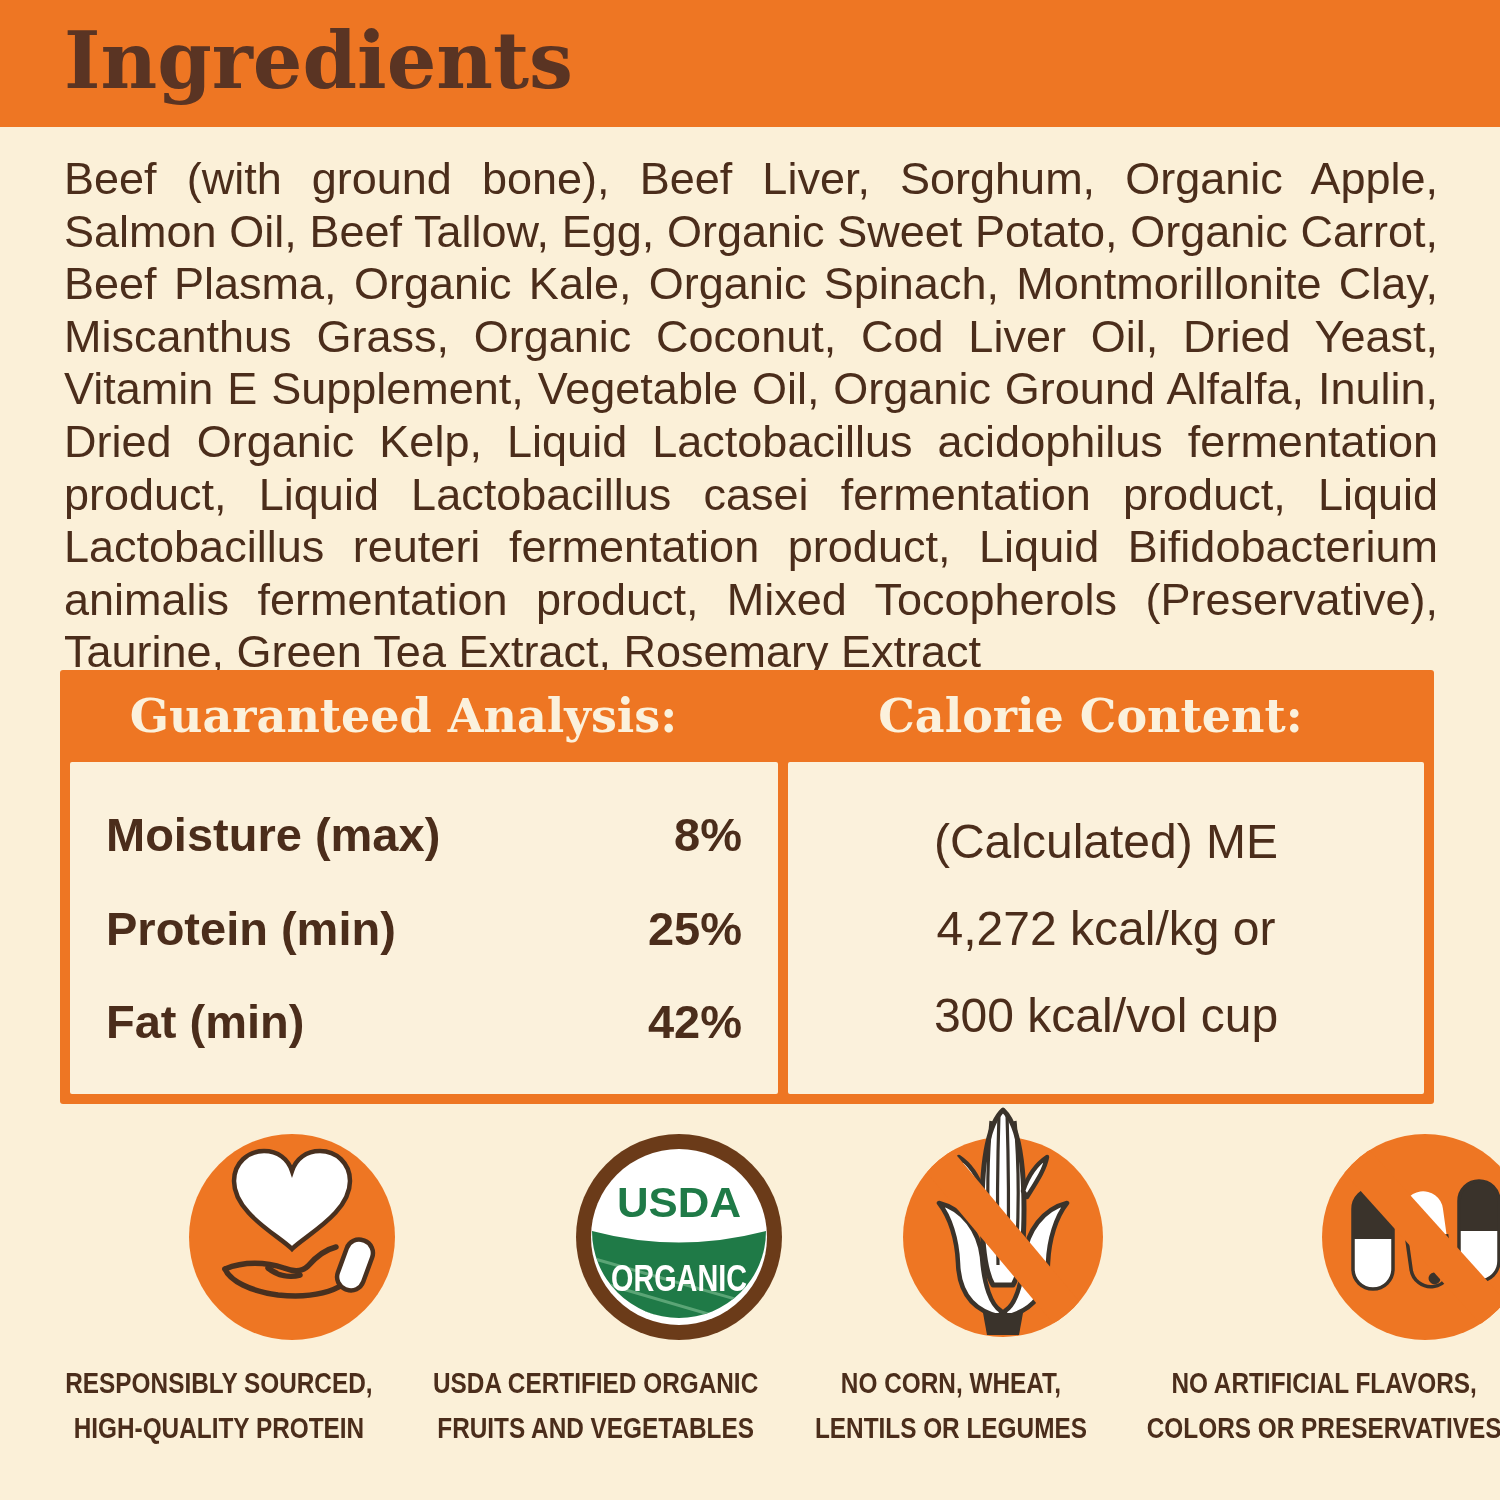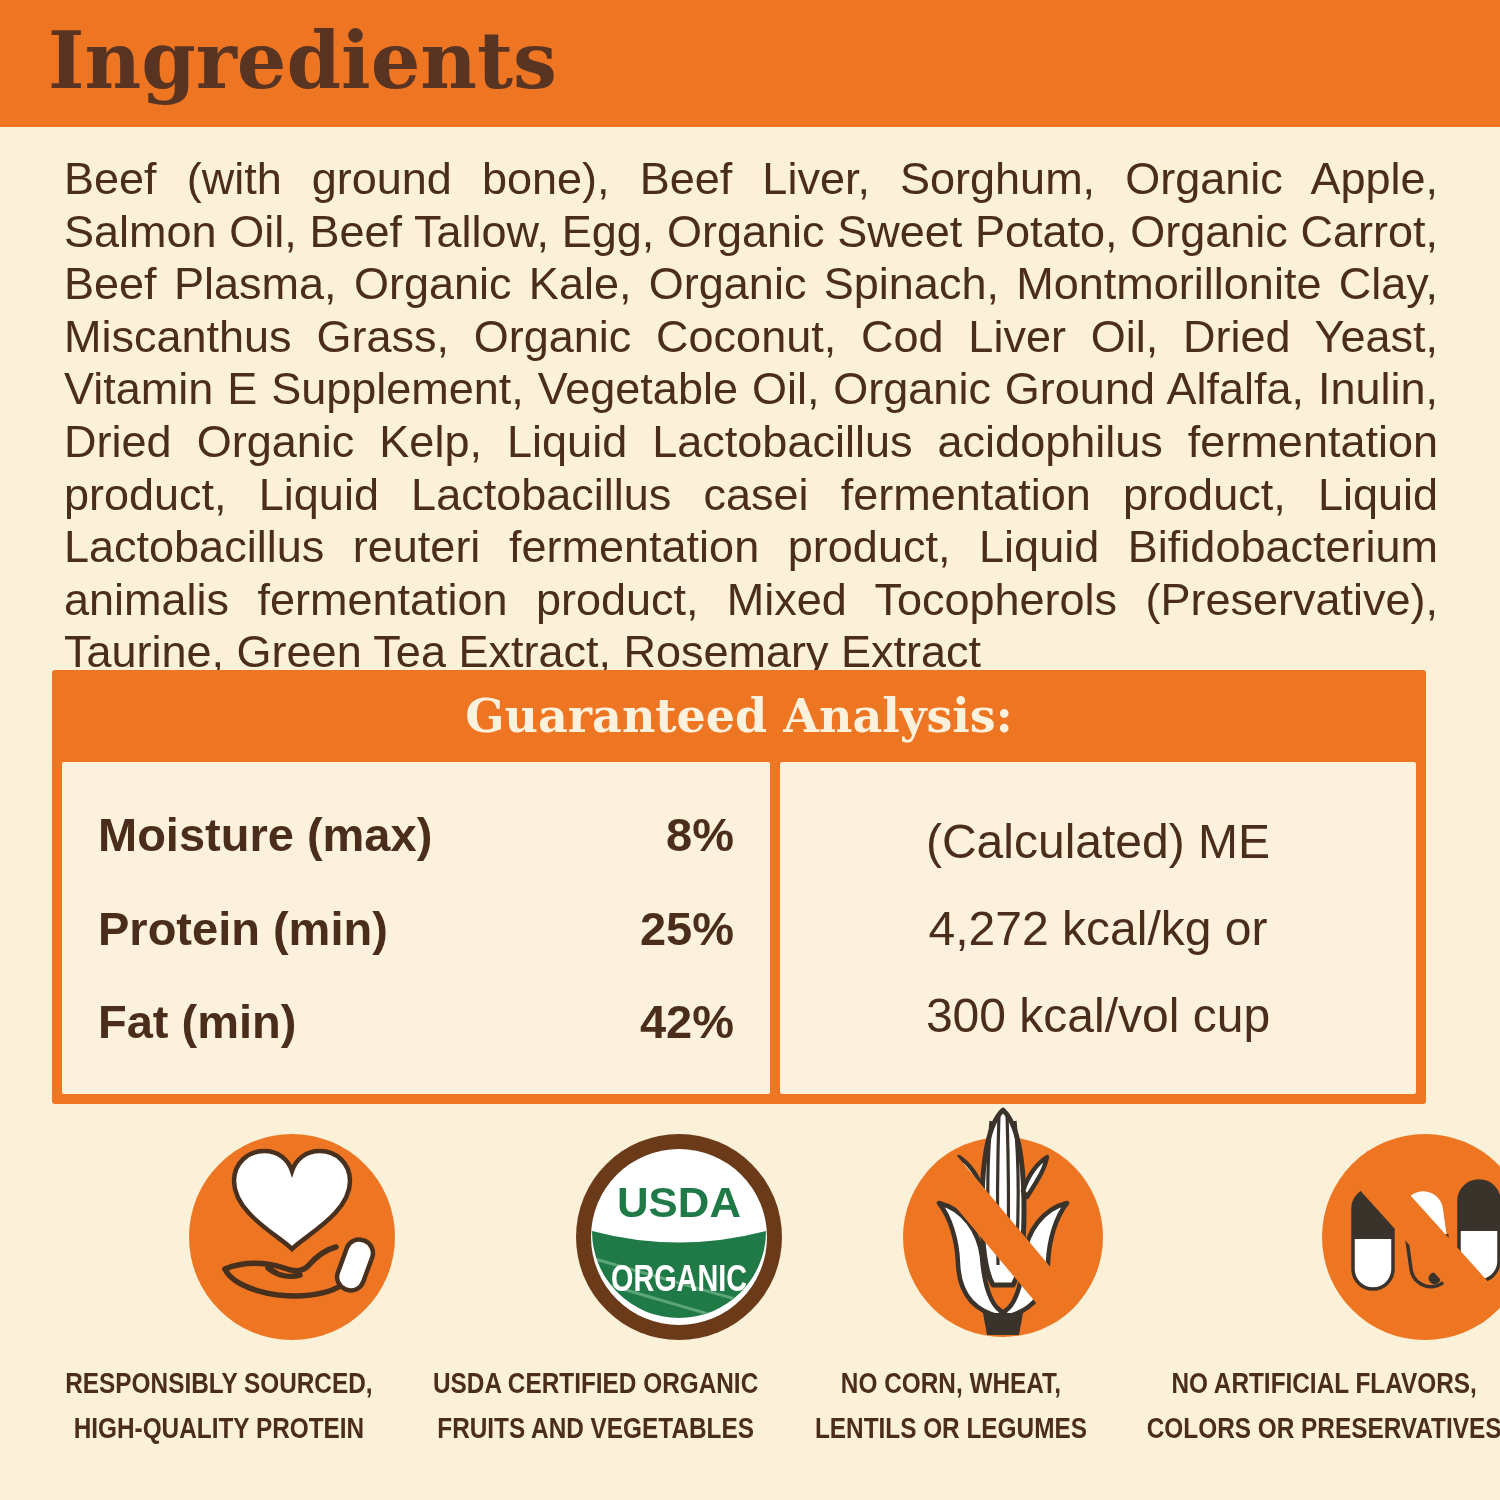--- a/index.html
+++ b/index.html
@@ -20,38 +20,38 @@
     background:var(--cream);
     font-family:"Liberation Sans",sans-serif;
     color:var(--brown);
   }
   .canvas{position:relative;width:1500px;height:1500px}
 
   
   .banner{
     position:absolute;top:0;left:0;right:0;height:127px;
     background:var(--orange);
-    display:flex;align-items:center;padding-left:48px;text-align:right;
+    display:flex;align-items:center;padding-left:64px;text-align:right;
   }
   .banner h1{
     margin:0;font-family:"DejaVu Serif",serif;font-weight:bold;
     font-size:78px;color:var(--title-brown);transform:translateY(-3px);
   }
 
   
   .ingredients{
     position:absolute;top:153px;left:64px;width:1374px;margin:0;
     font-size:45px;line-height:52.6px;
     text-align:justify;text-align-last:left;
     color:var(--brown);
   }
 
   
   .panels{
-    position:absolute;top:670px;left:52px;width:1374px;height:434px;
+    position:absolute;top:670px;left:60px;width:1374px;height:434px;
     background:var(--orange);border-radius:3px;
   }
   .panel-heads{display:flex;height:92px}
   .phead{
     flex:1;display:flex;align-items:center;justify-content:center;
     font-family:"DejaVu Serif",serif;font-weight:bold;
     font-size:46px;color:var(--head-cream);
   }
   .panel-bodies{
     position:absolute;top:92px;left:10px;right:10px;bottom:10px;
@@ -85,20 +85,21 @@
 
   <header class="banner">
     <h1>Ingredients</h1>
   </header>
 
   <p class="ingredients">Beef (with ground bone), Beef Liver, Sorghum, Organic Apple, Salmon Oil, Beef Tallow, Egg, Organic Sweet Potato, Organic Carrot, Beef Plasma, Organic Kale, Organic Spinach, Montmorillonite Clay, Miscanthus Grass, Organic Coconut, Cod Liver Oil, Dried Yeast, Vitamin E Supplement, Vegetable Oil, Organic Ground Alfalfa, Inulin, Dried Organic Kelp, Liquid Lactobacillus acidophilus fermentation product, Liquid Lactobacillus casei fermentation product, Liquid Lactobacillus reuteri fermentation product, Liquid Bifidobacterium animalis fermentation product, Mixed Tocopherols (Preservative), Taurine, Green Tea Extract, Rosemary Extract</p>
 
   <section class="panels">
     <div class="panel-heads">
       <div class="phead">Guaranteed Analysis:</div>
+      <div class="phead">Calorie Content:</div>
     </div>
     <div class="panel-bodies">
       <div class="panel ga">
         <div class="ga-row">
           <span>Moisture (max)</span>
           <span>8%</span>
         </div>
         <div class="ga-row">
           <span>Protein (min)</span>
           <span>25%</span>

